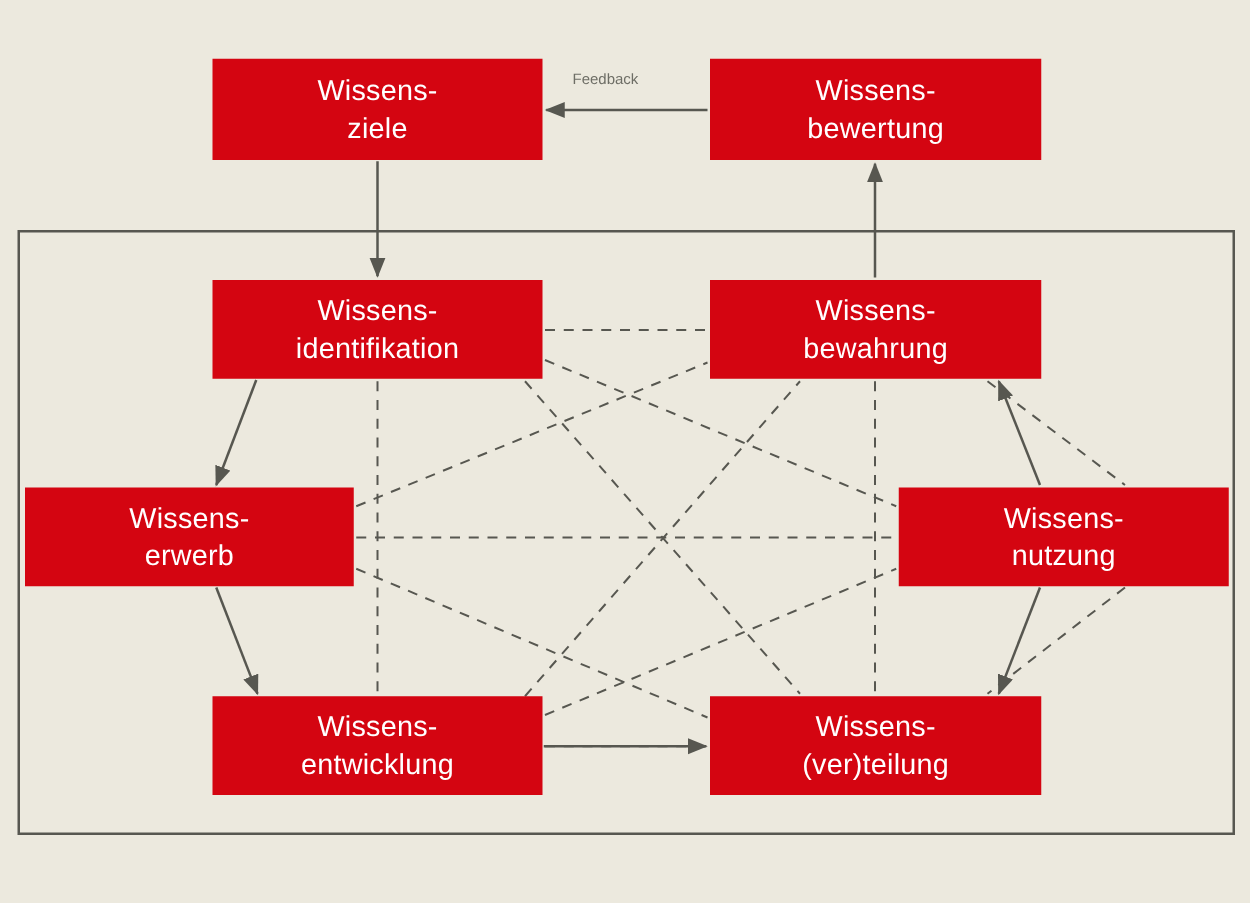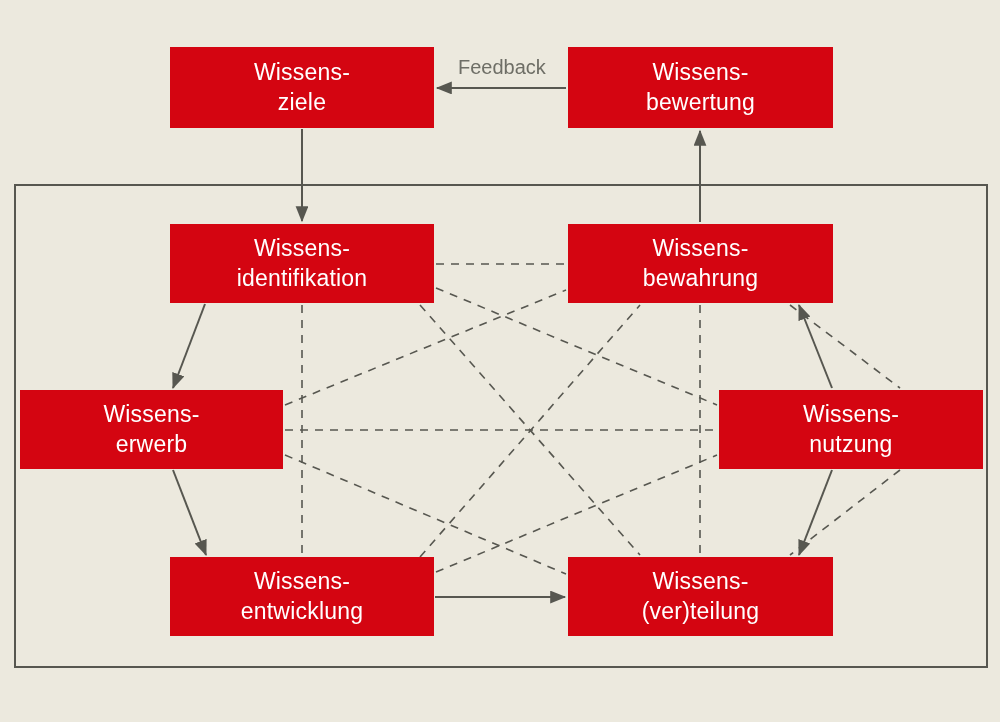--- a/index.html
+++ b/index.html
@@ -37,21 +37,21 @@
     padding: 4px 8px;
     z-index: 3;
   }
   .node-label {
     white-space: pre-line;
     display: block;
   }
   .edge-label {
     position: absolute;
     color: #6E6E66;
-    font-size: 20px;
+    font-size: 12px;
     z-index: 4;
     white-space: nowrap;
   }
 </style>
 </head>
 <body>
 
 <div id="stage">
 
   <svg id="diagram-svg" viewBox="0 0 1000 722" xmlns="http://www.w3.org/2000/svg">

